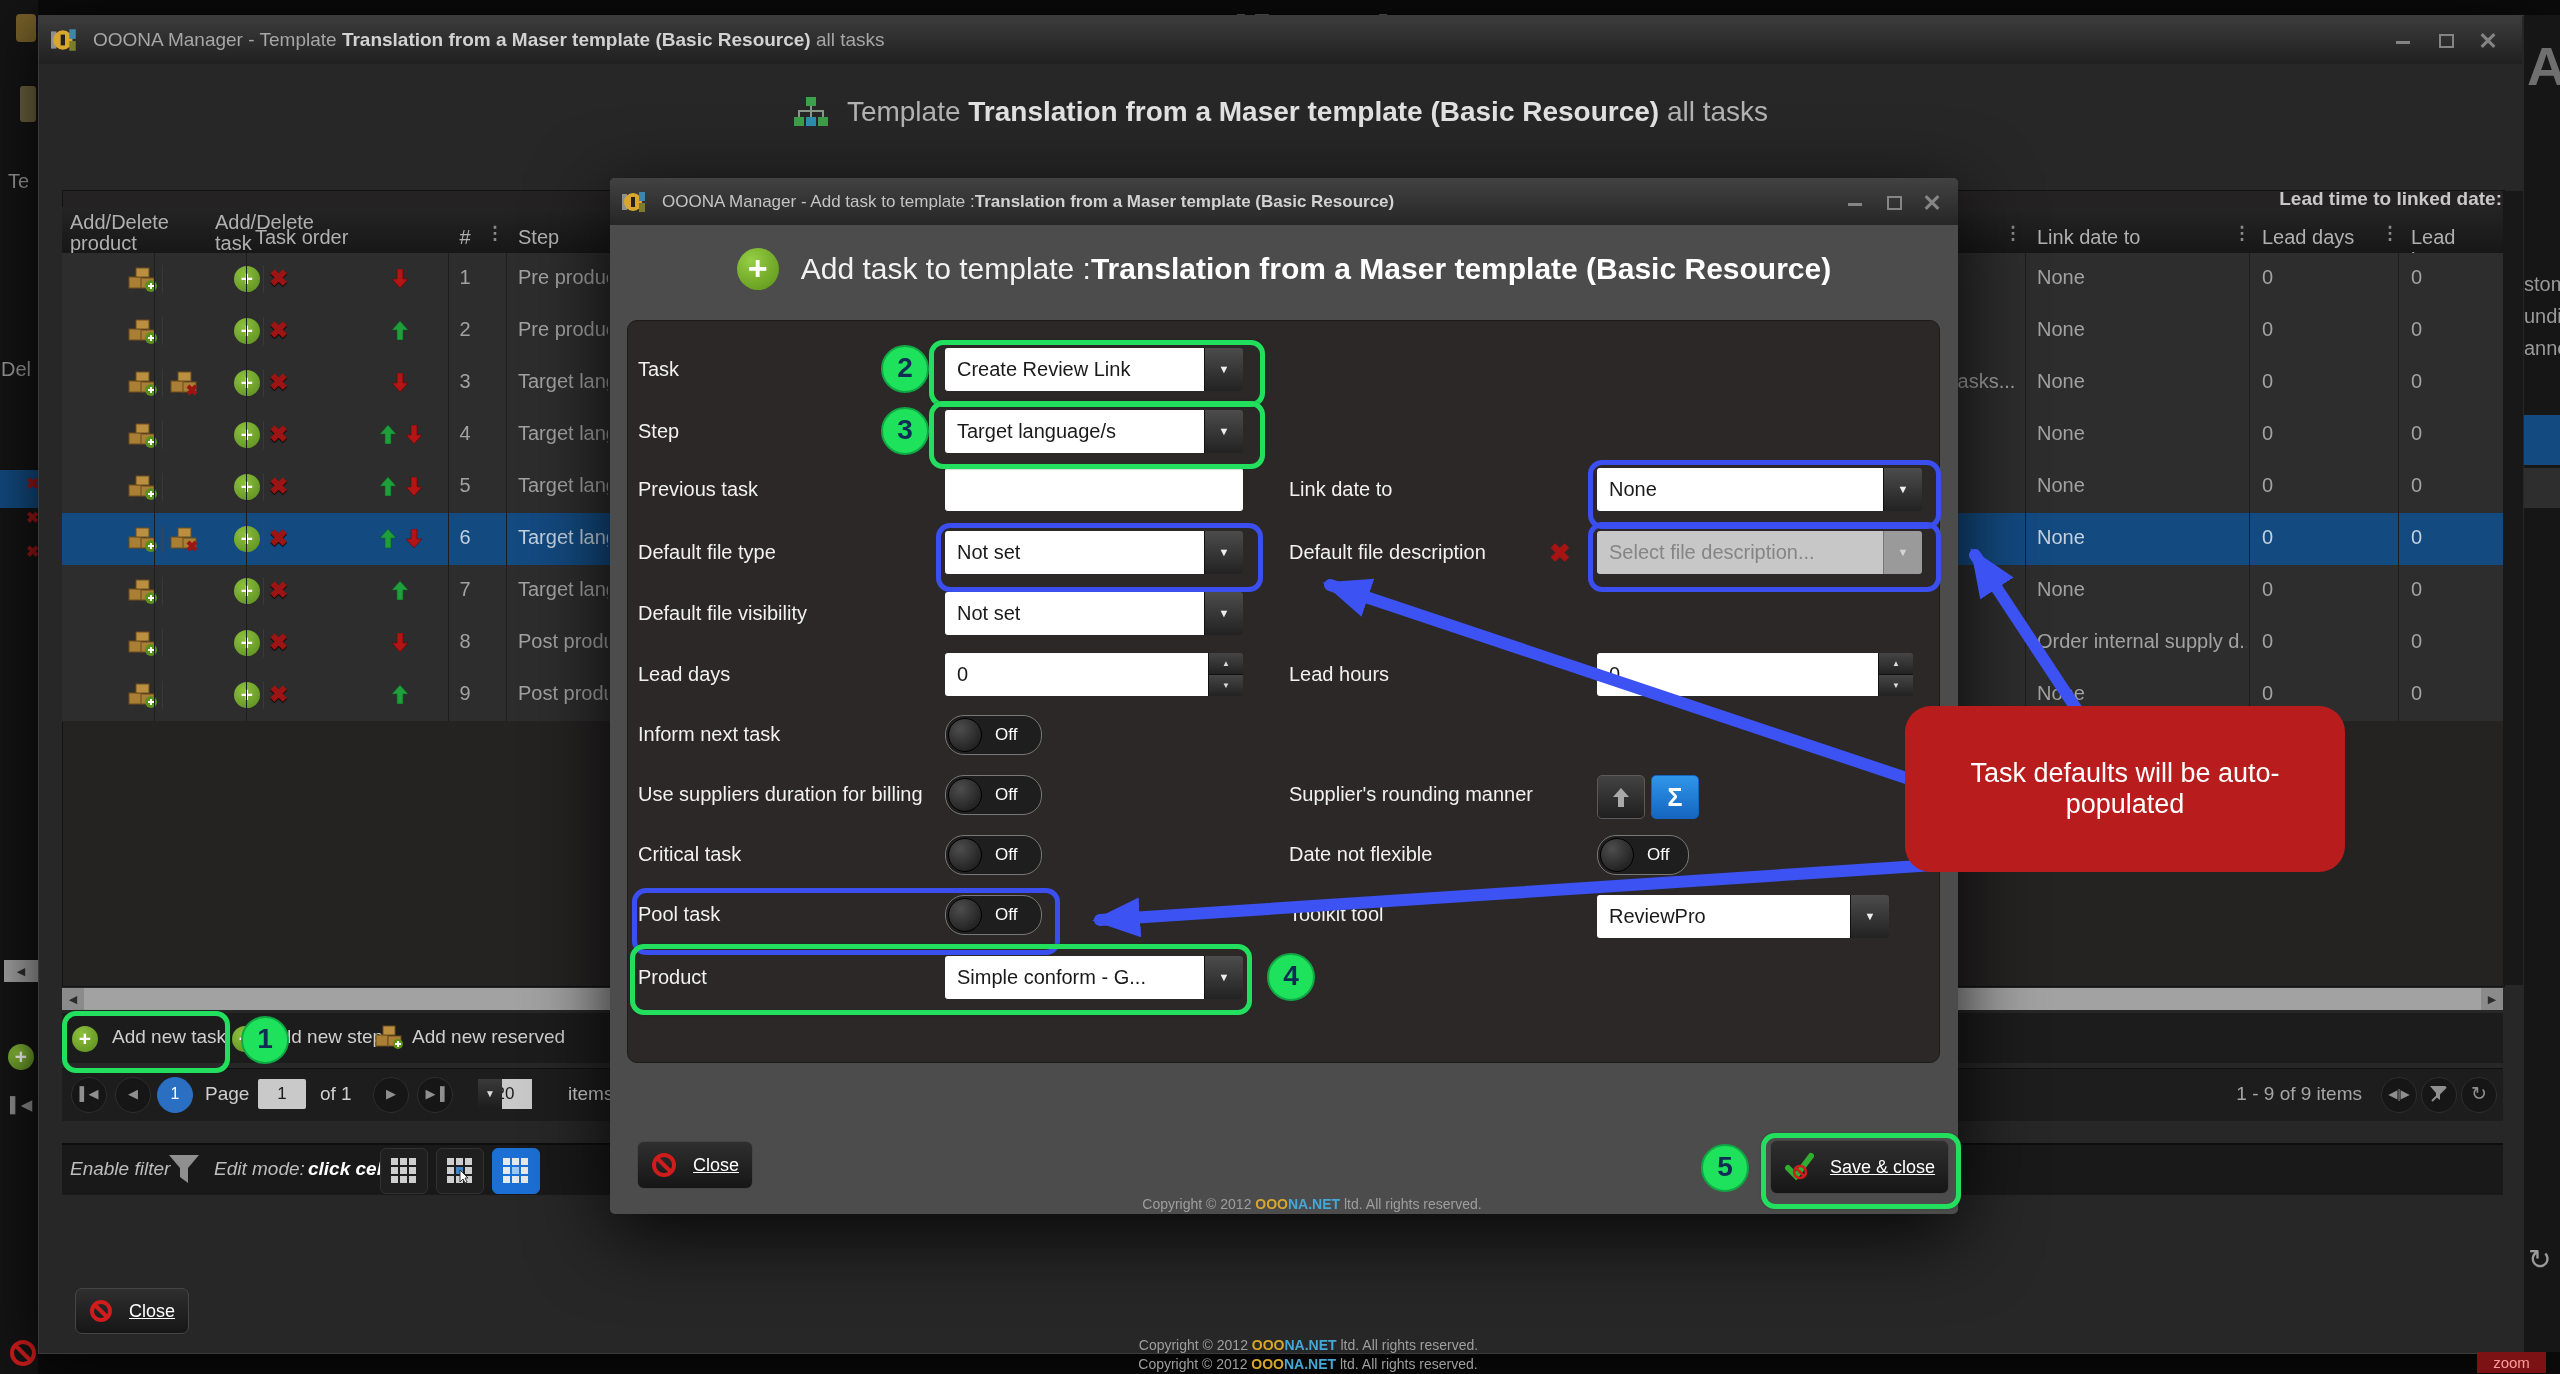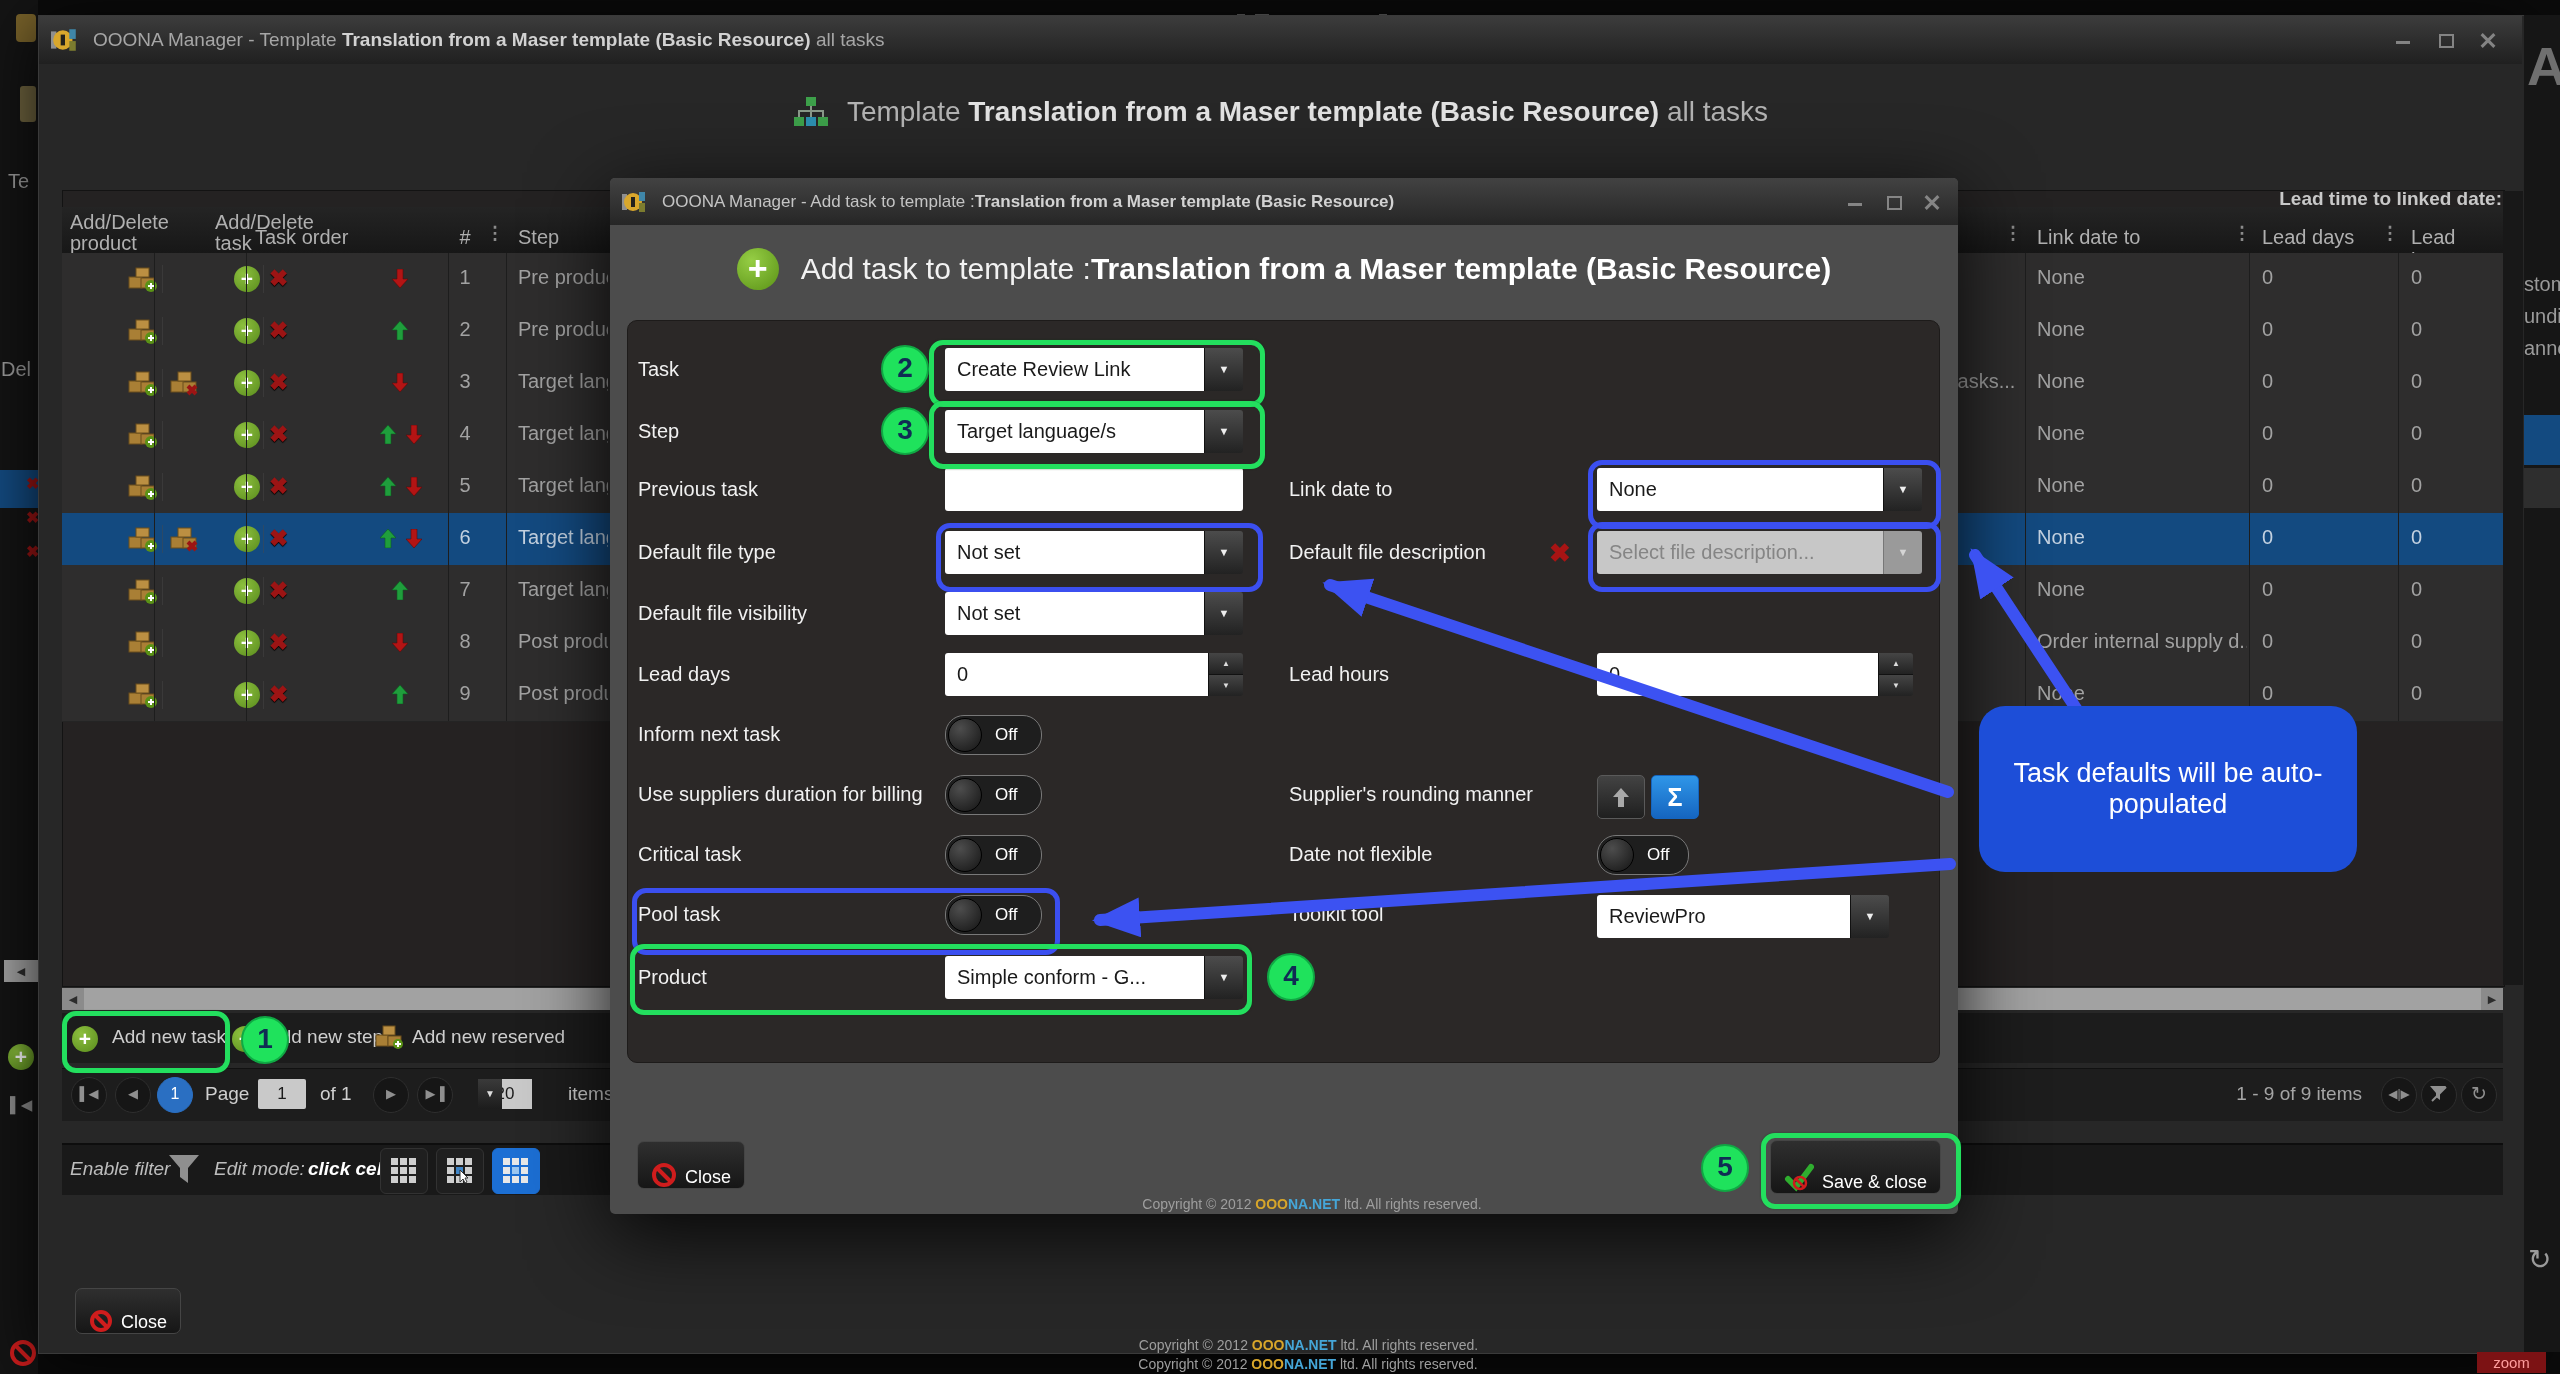--- a/index.html
+++ b/index.html
@@ -69,21 +69,21 @@
   .ppbox .v{width:54px;background:#c9c9c9;color:#1a1a1a;font-size:17px;text-align:center;line-height:30px;}
   .ppbox .a{width:24px;background:linear-gradient(#3a3a3a,#1c1c1c);color:#ddd;font-size:10px;text-align:center;line-height:30px;}
   .ppbox .a::before{content:"\25BC";}
   .toolbar{left:62px;top:1143px;width:2441px;height:50px;background:#191919;border-top:2px solid #0d0d0d;}
   .toolbar span{position:absolute;font-style:italic;}
   .gridbtn{top:3px;width:46px;height:44px;border-radius:6px;background:#1f1f1f;border:1px solid #323232;
            display:flex;align-items:center;justify-content:center;}
   .gridbtn.active{background:#1c6fd4;border-color:#1c6fd4;}
   
   .btn-dark{background:linear-gradient(#2f2f2f,#161616);border:1px solid #454545;border-radius:7px;
-            display:flex;align-items:flex-end;gap:8px;padding:0 13px;color:#fff;font-size:18px;}
+            display:flex;align-items:center;gap:16px;padding:0 13px;color:#fff;font-size:18px;text-decoration:underline;}
   .copy{font-size:14px;color:#9e9e9e;text-align:center;white-space:nowrap;margin-left:28px;}
   .copy .brand{color:#d8a62a;font-weight:bold;} .copy .brand i{font-style:normal;color:#45a6d8;}
   
   .modal{left:610px;top:178px;width:1348px;height:1036px;background:#4c4c4c;border-radius:5px;
          box-shadow:0 20px 80px rgba(0,0,0,.85);}
   .m-tb{left:610px;top:178px;width:1348px;height:47px;border-radius:5px 5px 0 0;
         background:linear-gradient(#424242,#262626);display:flex;align-items:center;}
   .m-tb .tb-text{font-size:17px;color:#c4c4c4;}
   .m-head{left:610px;top:248px;width:1348px;display:flex;justify-content:center;align-items:center;gap:22px;
           font-size:30px;color:#f2f2f2;}
@@ -117,21 +117,21 @@
   .sqbtn.blue{background:linear-gradient(#2f96e8,#1565c0);border-color:#1565c0;color:#fff;
               font-size:25px;font-weight:bold;}
   .redx{font-size:26px;color:#a81414;font-weight:bold;}
   .redx::before{content:"\2716";}
   
   .out-g,.out-b{border-radius:14px;z-index:60;pointer-events:none;}
   .out-g{border:5px solid #23df5e;box-shadow:0 0 2px rgba(0,60,20,.6);}
   .out-b{border:5px solid #3b4ff0;}
   .badge{width:44px;height:44px;border-radius:50%;background:#1fe25c;border:2px solid #10a844;
          color:#102c54;font-size:28px;font-weight:bold;text-align:center;line-height:42px;z-index:70;}
-  .tooltip{left:1979px;top:706px;width:378px;height:166px;background:#1d4ed8;border-radius:26px;z-index:65;
+  .tooltip{left:1905px;top:706px;width:440px;height:166px;background:#b91c1c;border-radius:26px;z-index:65;
            display:flex;align-items:center;justify-content:center;text-align:center;
            color:#fff;font-size:27px;padding:0 28px;box-sizing:border-box;}
   .frag{font-size:20px;color:#9a9a9a;white-space:nowrap;}
   .zoomchip{left:2477px;top:1352px;width:69px;height:21px;background:#7c1214;color:#ff9d9d;
             font-size:15px;text-align:center;line-height:21px;z-index:5;}
   .noicon{display:inline-block;}
 </style>
 </head>
 <body>
 

